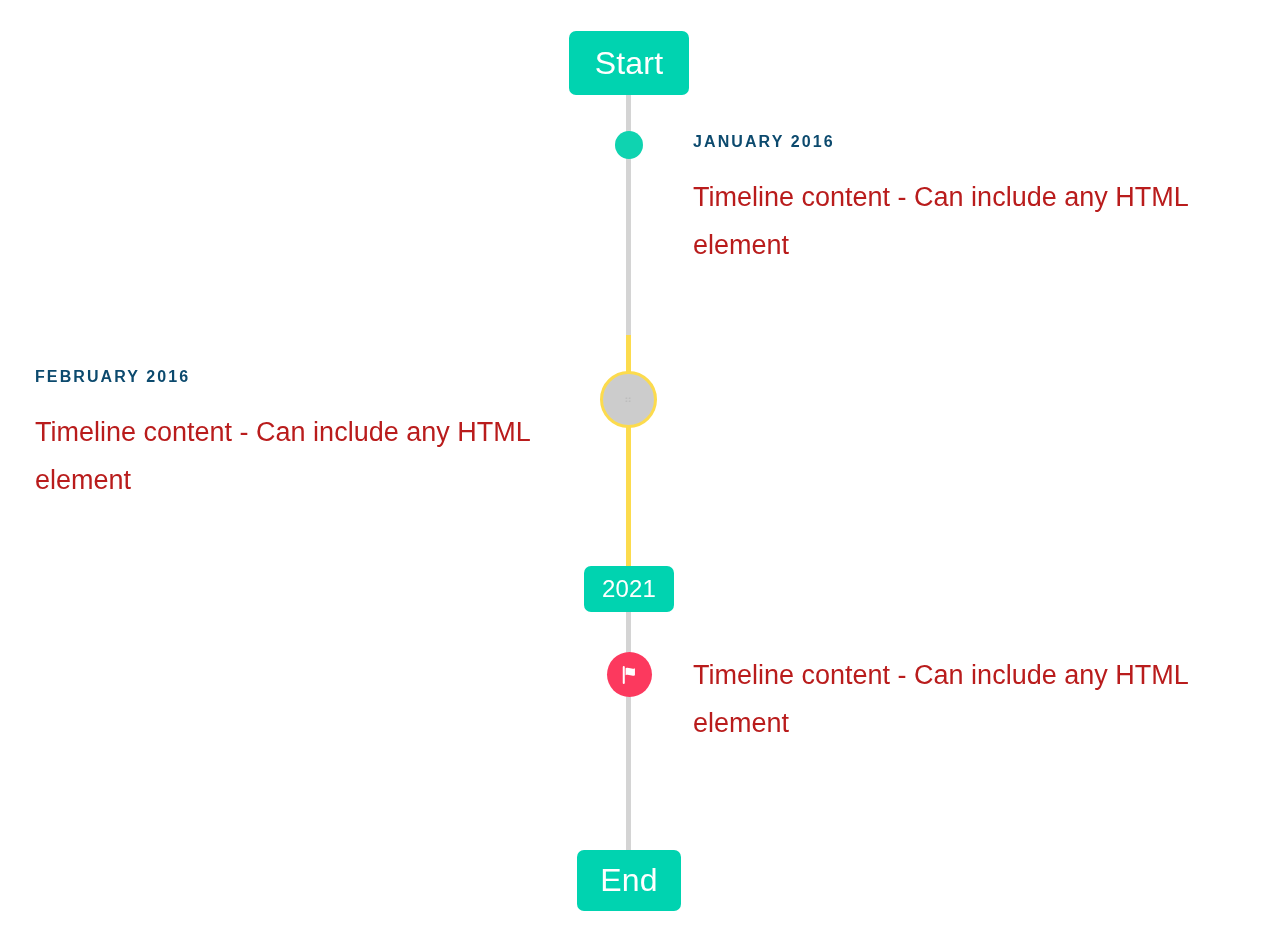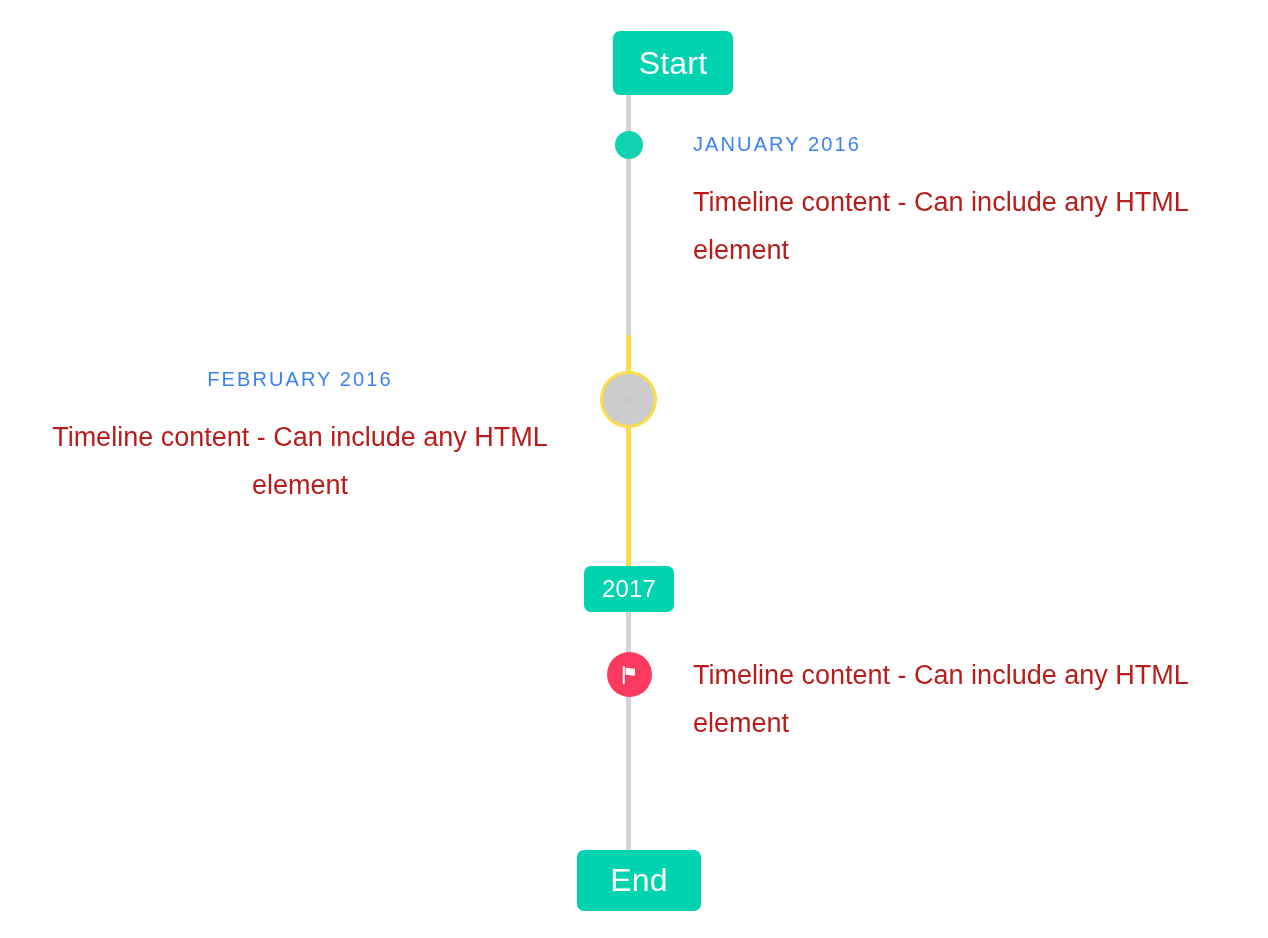--- a/index.html
+++ b/index.html
@@ -43,30 +43,29 @@
     display: flex;
     align-items: center;
     justify-content: center;
     letter-spacing: 0.2px;
     user-select: none;
   }
   .badge-start {
     left: 569px; top: 31px;
     width: 120px; height: 64px;
     font-size: 32px;
-    margin-left: 44px;
   }
   .badge-year {
     left: 584px; top: 566px;
     width: 90px; height: 46px;
     font-size: 24px;
   }
   .badge-end {
     left: 577px; top: 850px;
-    width: 124px; height: 61px;
+    width: 104px; height: 61px;
     font-size: 32px;
   }
 
   
   .marker {
     position: absolute;
     box-sizing: border-box;
     border-radius: 50%;
     display: flex;
     align-items: center;
@@ -95,27 +94,27 @@
   .marker-flag {
     left: 607px; top: 652px;
     width: 45px; height: 45px;
     background: #fc395e;
   }
   .marker-flag svg { display: block; }
 
   
   .entry { position: absolute; }
   .entry-right { left: 693px; width: 540px; text-align: left; }
-  .entry-left  { left: 35px;  width: 530px; text-align: center; }
+  .entry-left  { left: 35px;  width: 530px; text-align: left; }
 
   .entry-date {
-    font-size: 20px;
-    font-weight: normal;
+    font-size: 16px;
+    font-weight: bold;
     letter-spacing: 2.1px;
-    color: #3b82f6;
+    color: #0c4a6e;
     text-transform: uppercase;
     margin: 0 0 22px 0;
   }
   .entry-body {
     font-size: 27px;
     line-height: 1.78;
     color: #b91c1c;
     font-weight: 300;
     margin: 0;
   }
@@ -142,21 +141,21 @@
   </div>
 
   <div class="marker marker-ring">
     <span class="glyph">⠶</span>
   </div>
   <div class="entry entry-left entry-feb">
     <div class="entry-date">February 2016</div>
     <div class="entry-body">Timeline content - Can include any HTML element</div>
   </div>
 
-  <div class="badge badge-year">2017</div>
+  <div class="badge badge-year">2021</div>
 
   <div class="marker marker-flag">
     <svg width="22" height="22" viewBox="0 0 24 24" aria-hidden="true">
       <path d="M5.2 3.2v17.6" stroke="#ffffff" stroke-width="2.2" stroke-linecap="round" fill="none"></path>
       <path d="M7.2 4.6c3.4-1.9 6.8 1.9 10.2 0v7.6c-3.4 1.9-6.8-1.9-10.2 0z" fill="#ffffff"></path>
     </svg>
   </div>
   <div class="entry entry-right entry-mar">
     <div class="entry-body">Timeline content - Can include any HTML element</div>
   </div>

